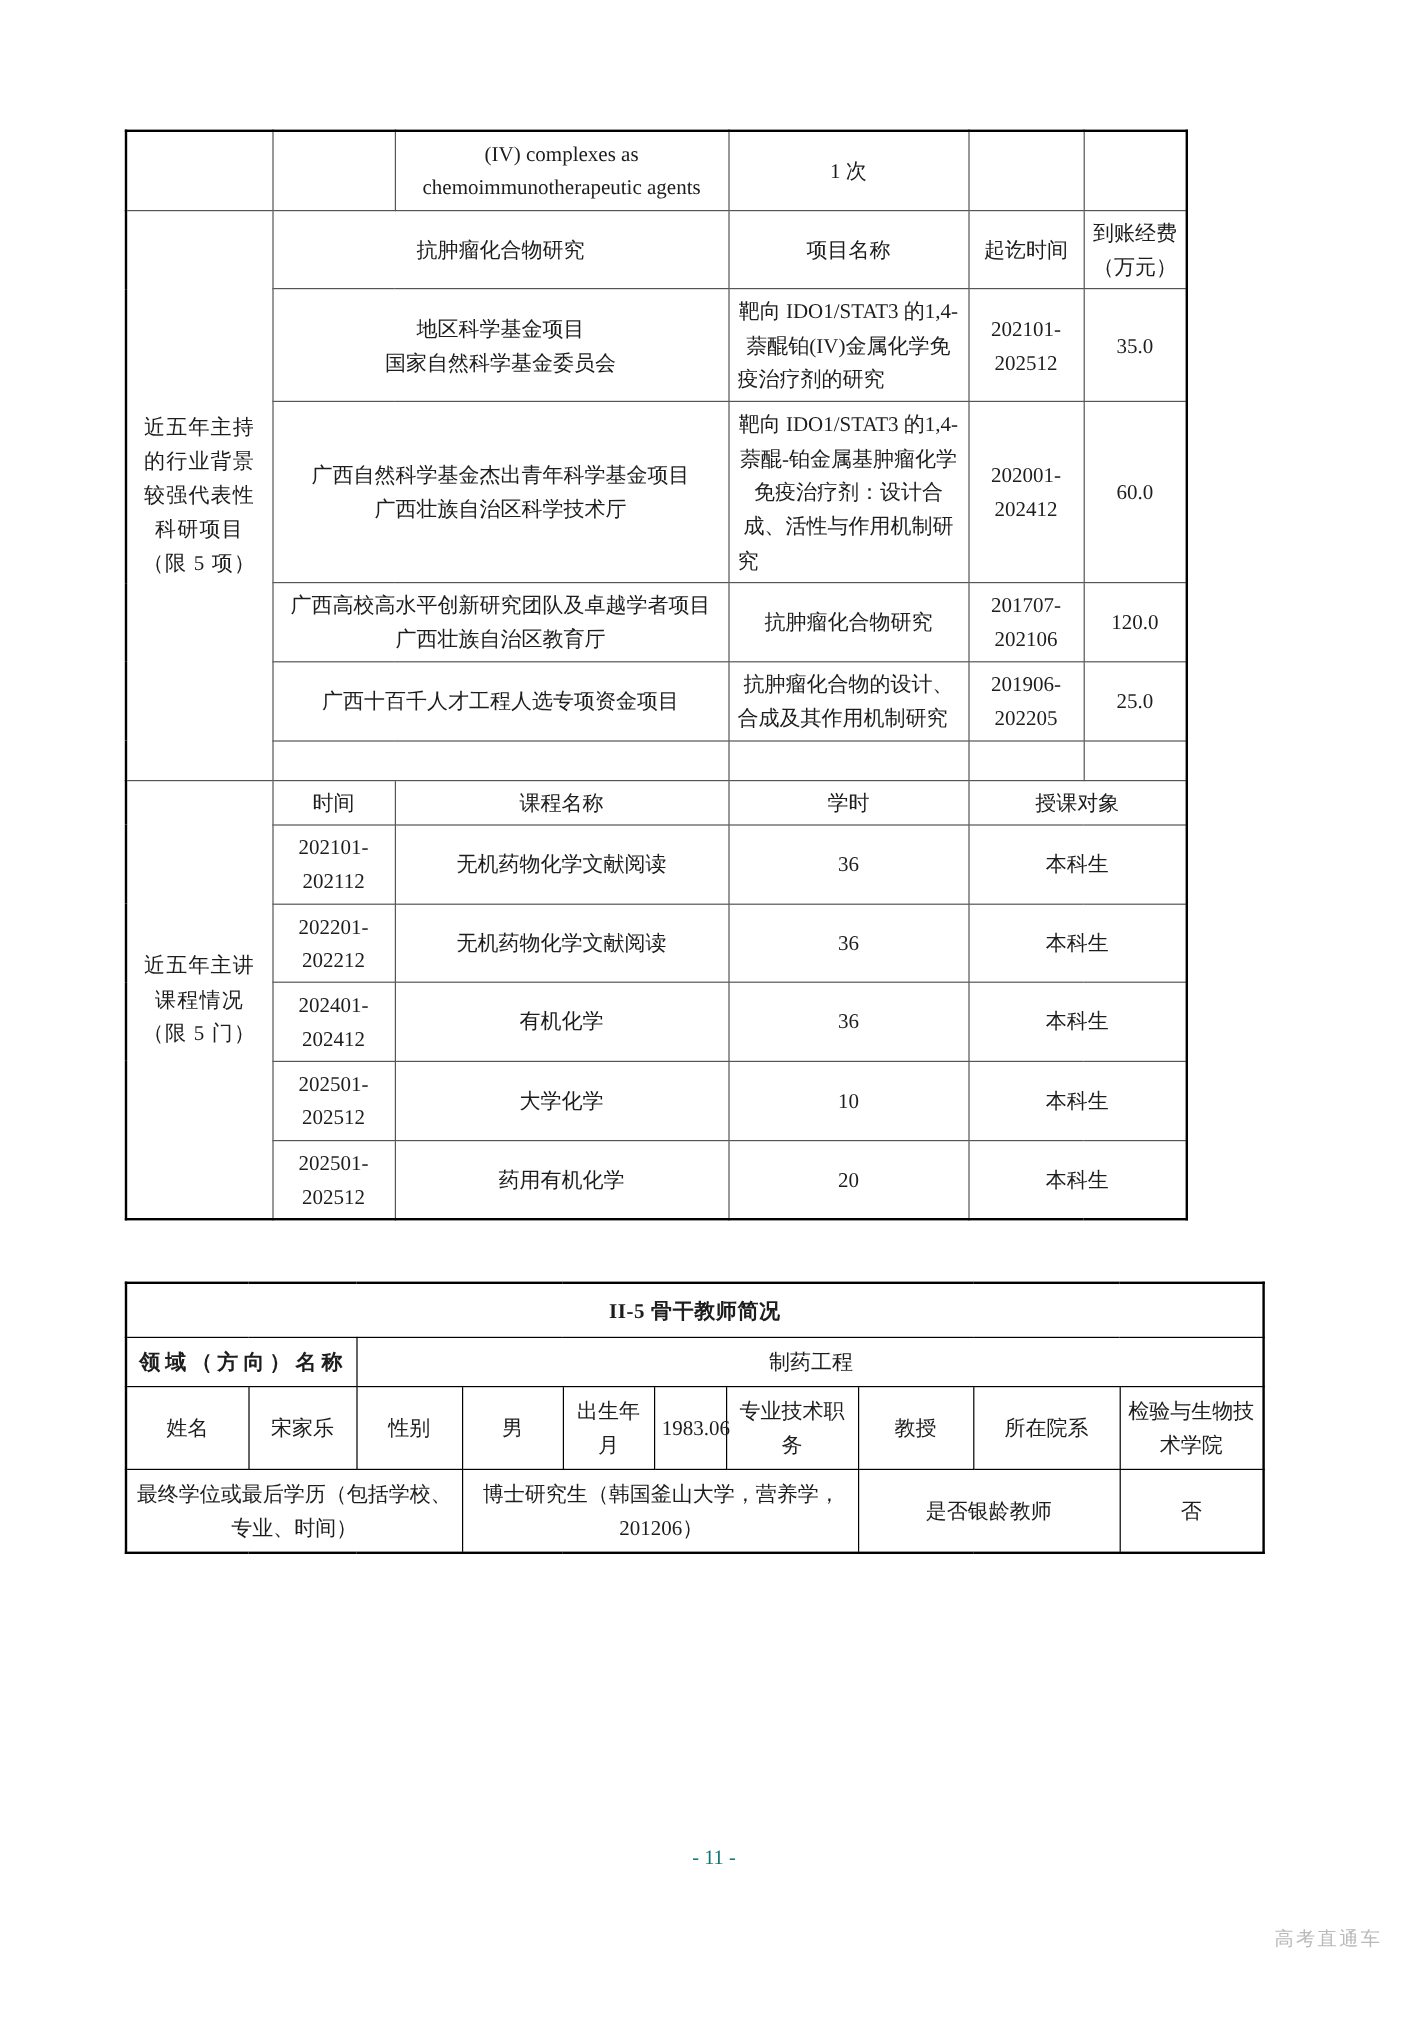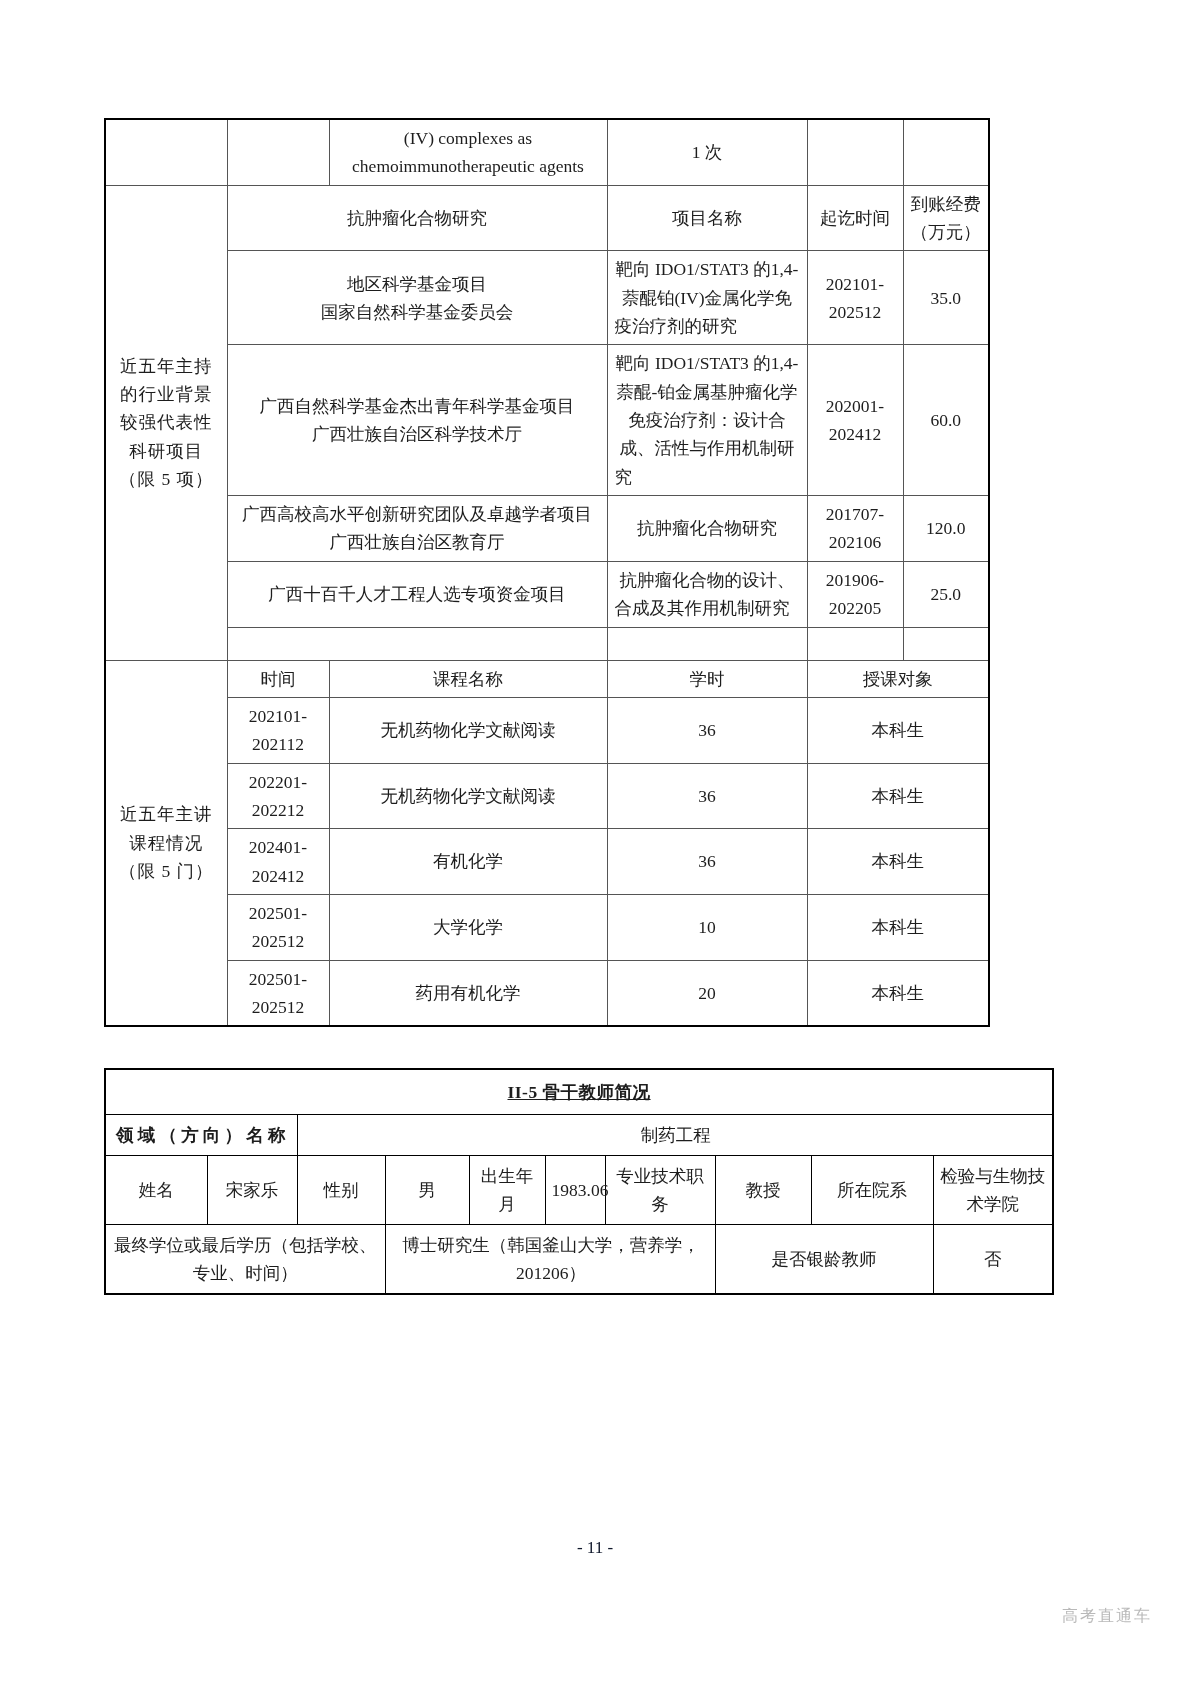--- a/index.html
+++ b/index.html
@@ -35,21 +35,21 @@
     padding: 4px 5px;
     vertical-align: middle;
     text-align: center;
     font-size: 17.5px;
     line-height: 1.62;
     color: #1d1d1d;
   }
 
   #projects-table {
     left: 104px;
-    top: 118px;
+    top: 108px;
     width: 884px;
   }
 
   .vlabel {
     letter-spacing: 1px;
     line-height: 1.95;
     font-size: 17.5px;
   }
   .justify-cell {
     text-align: justify;
@@ -86,21 +86,20 @@
     line-height: 1.6;
     text-align: center;
     vertical-align: middle;
   }
   .section-title {
     text-align: left;
     font-weight: bold;
     font-size: 18.5px;
     padding: 8px 26px !important;
     letter-spacing: 0.5px;
-    text-decoration: underline;
   }
   .bold-label {
     font-weight: bold;
     letter-spacing: 1px;
   }
   .left-val {
     text-align: center;
     padding-left: 8px !important;
   }
   .spread {
@@ -111,21 +110,21 @@
   }
 
   
   .page-number {
     position: absolute;
     left: 0;
     right: 0;
     top: 1538px;
     text-align: center;
     font-size: 17px;
-    color: #0f172a;
+    color: #0f766e;
   }
   .watermark {
     position: absolute;
     right: 38px;
     top: 1606px;
     font-size: 16px;
     color: #b9b9b9;
     letter-spacing: 2px;
     font-family: Liberation Serif, serif;
   }

